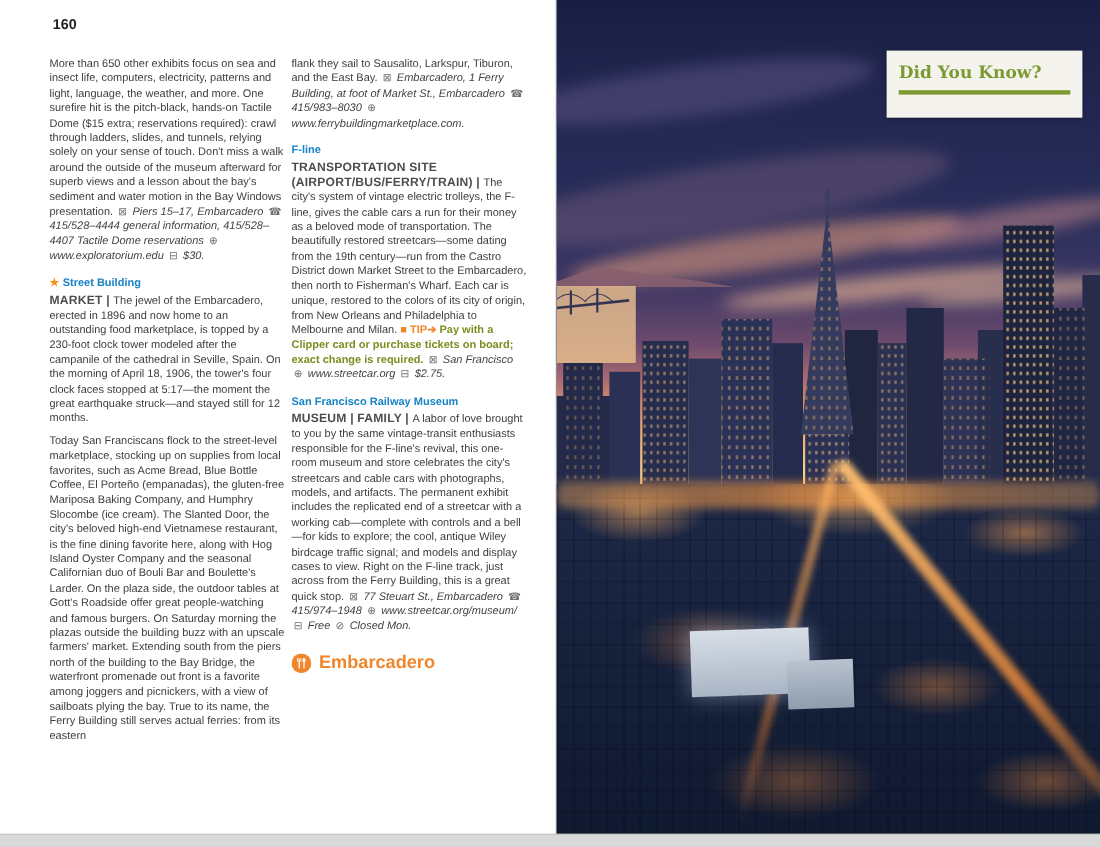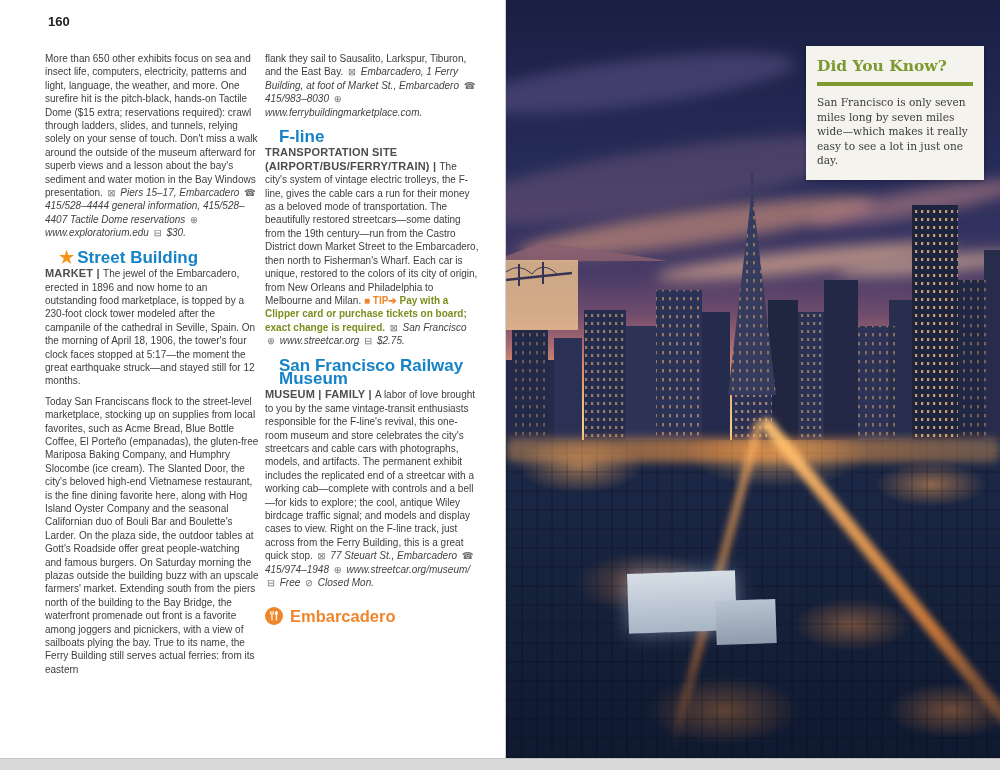--- a/index.html
+++ b/index.html
@@ -12,21 +12,21 @@
   .col{position:absolute;top:52px;width:214px;font-size:10px;line-height:13.4px;color:#3d3d3d;}
   .col1{left:45px;}
   .col2{left:265px;}
   .para{margin:0 0 7px;}
   .seg-plain{color:#3d3d3d;text-align:center;}
   .seg-italic{font-style:italic;color:#424242;}
   .seg-label{font-weight:700;font-size:11px;color:#4d4d4d;letter-spacing:.2px;}
   .seg-tiplead{color:#f0862c;font-weight:700;}
   .seg-tip{color:#7e8c1f;font-weight:700;}
   .inline-icon{font-style:normal;color:#707070;font-size:9.5px;margin:0 2px;}
-  .poi-heading{font-size:17px;font-weight:700;color:#1583c5;margin:11px 14px 3px;}
+  .poi-heading{font-size:10px;font-weight:700;color:#1583c5;margin:11px 0 3px;}
   .poi-heading .star{color:#f6921e;margin-right:3px;}
   .section-heading{display:flex;align-items:center;gap:7px;color:#f0862c;
                    font-size:16.5px;font-weight:700;margin:18px 0 9px;}
   .section-heading svg{flex:0 0 auto;display:block;}
 
   
   .gutter{position:absolute;left:502px;top:0;width:3px;height:758px;background:#ffffff;border-right:1px solid #cfcfcf;}
   .bottom-edge{position:absolute;left:0;top:758px;width:1000px;height:12px;background:#d9d9d9;border-top:1px solid #c3c3c3;}
 
   
@@ -179,17 +179,16 @@
   <div class="rooftex"></div>
   <div class="street s3"></div>
   <div class="street s1"></div>
   <div class="street s2"></div>
   <div class="pale-building"></div>
   <div class="pale-annex"></div>
 
   <div class="dyk">
     <h2 class="dyk-title">Did You Know?</h2>
     <div class="dyk-rule"></div>
-    <p class="dyk-body">San Francisco is only seven miles long by seven miles wide—which makes it really easy to see a lot in just one day.</p>
   </div>
 </div>
 
 <div class="bottom-edge"></div>
 
 </body></html>

